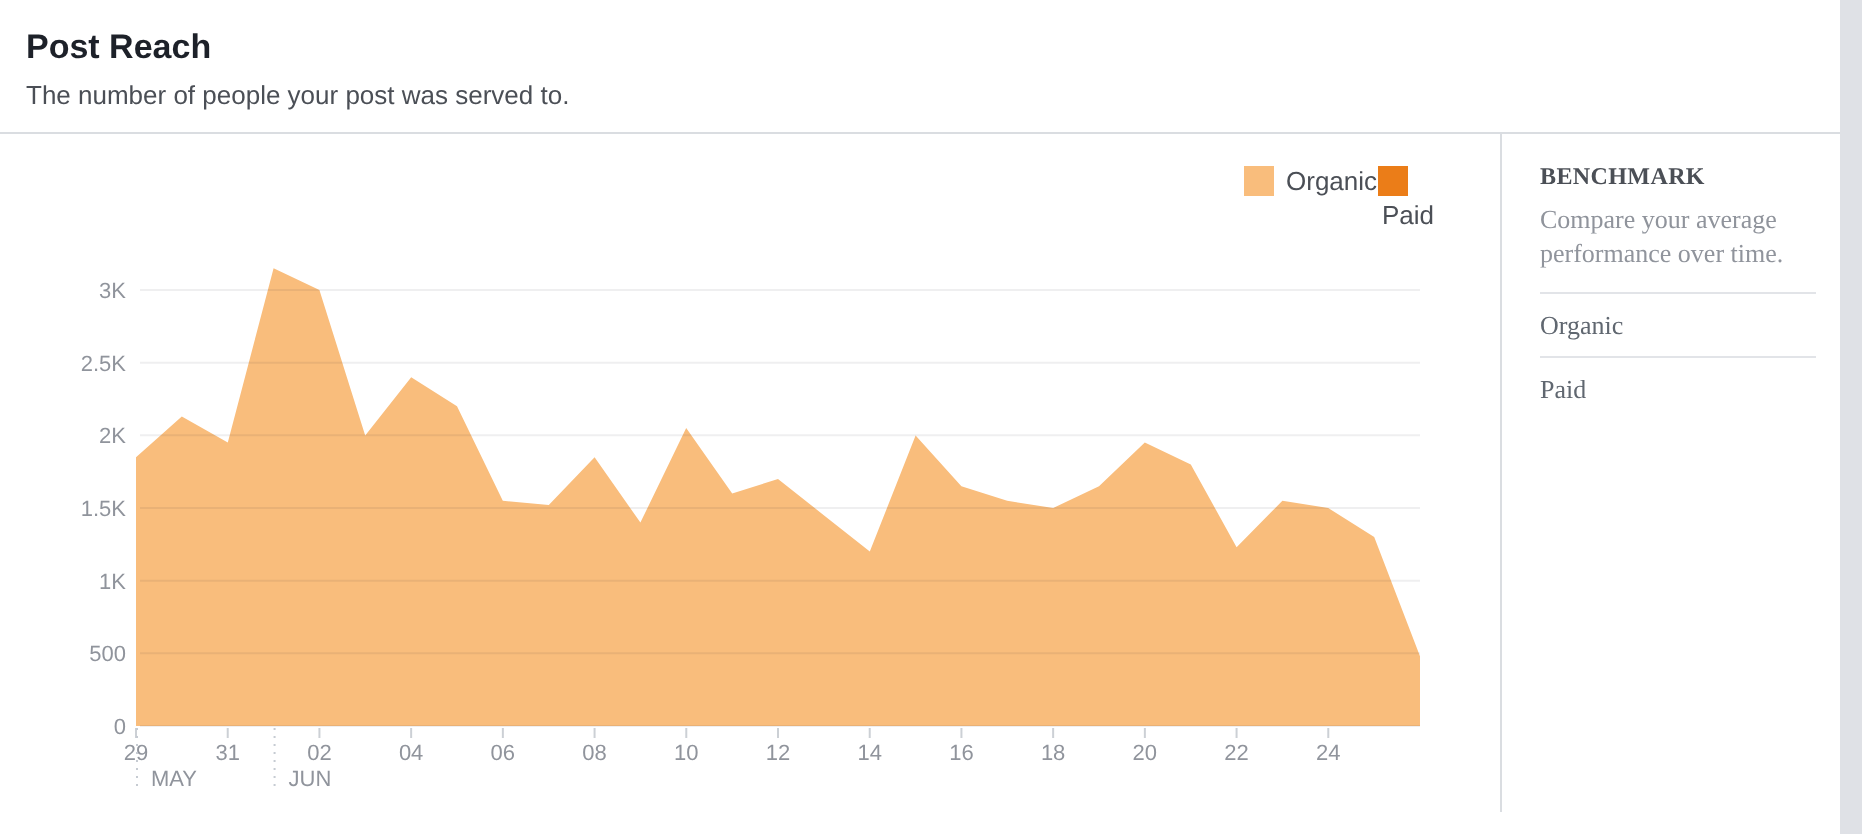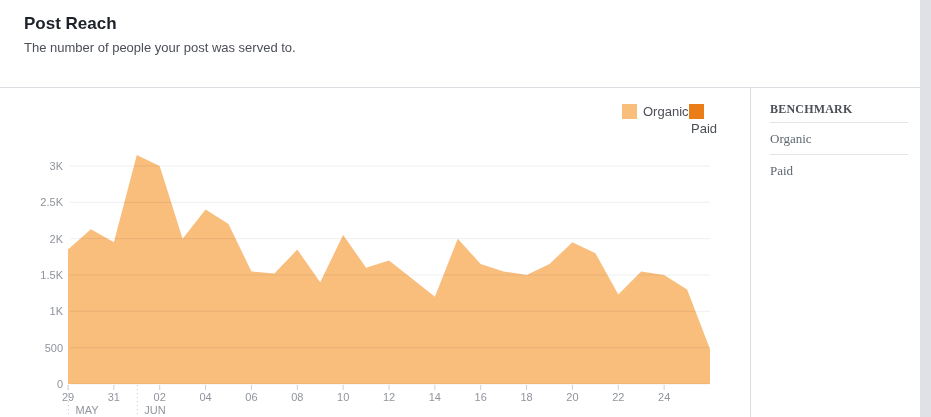--- a/index.html
+++ b/index.html
@@ -7,22 +7,22 @@
     width:931px;height:417px;overflow:hidden;
     background:#dfe1e6;
     font-family:"Liberation Sans","DejaVu Sans",sans-serif;
     -webkit-font-smoothing:antialiased;
   }
   .card{
     position:absolute;left:0;top:0;width:920px;height:417px;
     background:#ffffff;box-sizing:border-box;
   }
   .card-header{
-    height:88px;box-sizing:border-box;
-    padding:14px 0 0 24px;
+    height:67px;box-sizing:border-box;
+    padding:14px 0 0 13px;
     border-bottom:1px solid #dadde1;
   }
   .card-title{
     margin:0 0 6px 0;font-size:17px;font-weight:bold;color:#1d2129;
   }
   .card-subtitle{
     margin:0;font-size:13px;color:#4b4f56;
   }
   .card-content{
     display:flex;height:339px;
@@ -126,18 +126,19 @@
       <div class="legend-item legend-organic">
         <span class="legend-swatch" style="background: rgb(249, 189, 124);"></span>
         <span class="legend-label">Organic</span>
       </div>
       <span class="legend-swatch legend-paid-swatch" style="background: rgb(235, 125, 24);"></span>
       <span class="legend-paid-label">Paid</span>
     </div>
 
     <aside class="benchmark-panel">
       <h2 class="benchmark-title">BENCHMARK</h2>
+      <p class="benchmark-desc">Compare your average performance over time.</p>
       <div class="benchmark-option">Organic</div>
       <div class="benchmark-option">Paid</div>
     </aside>
 
   </div>
 </div>
 
 </body></html>

